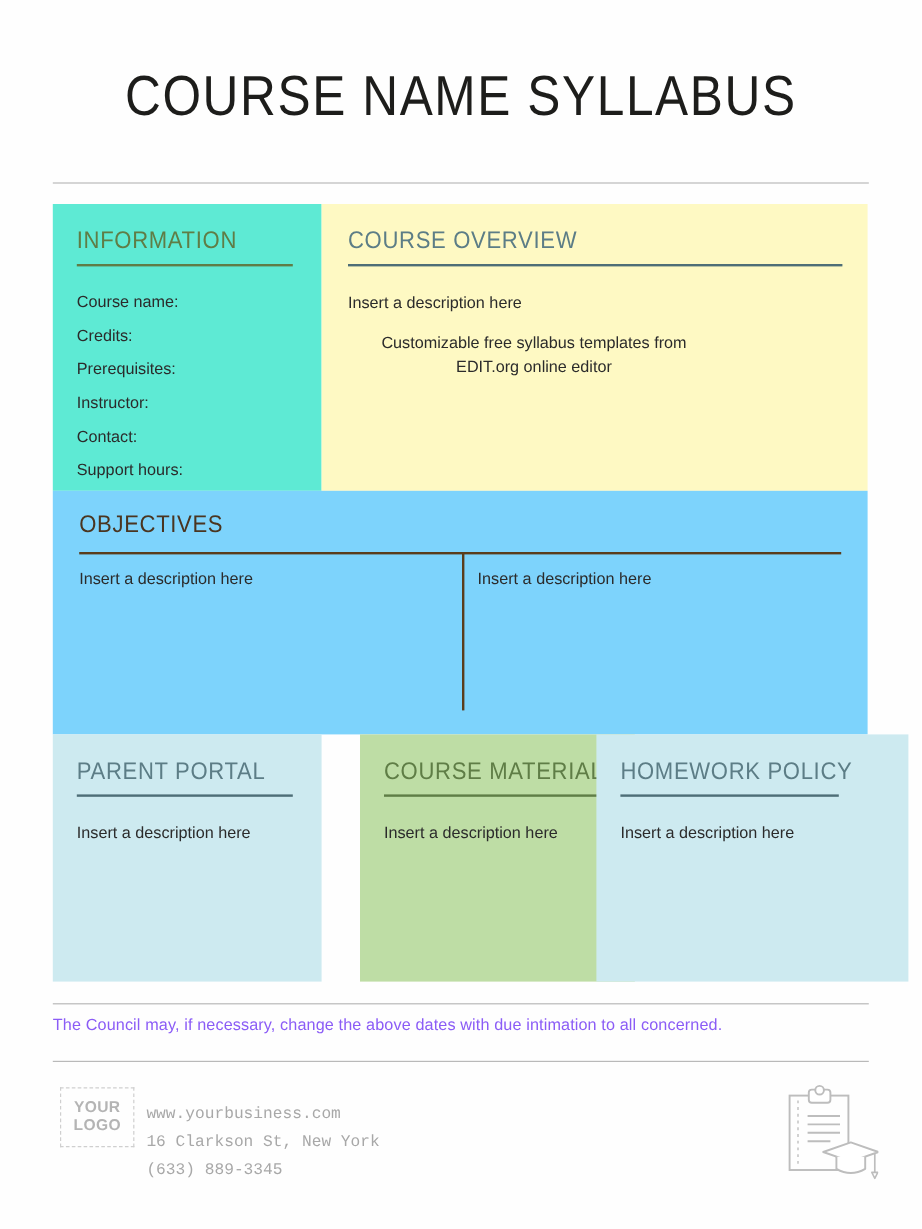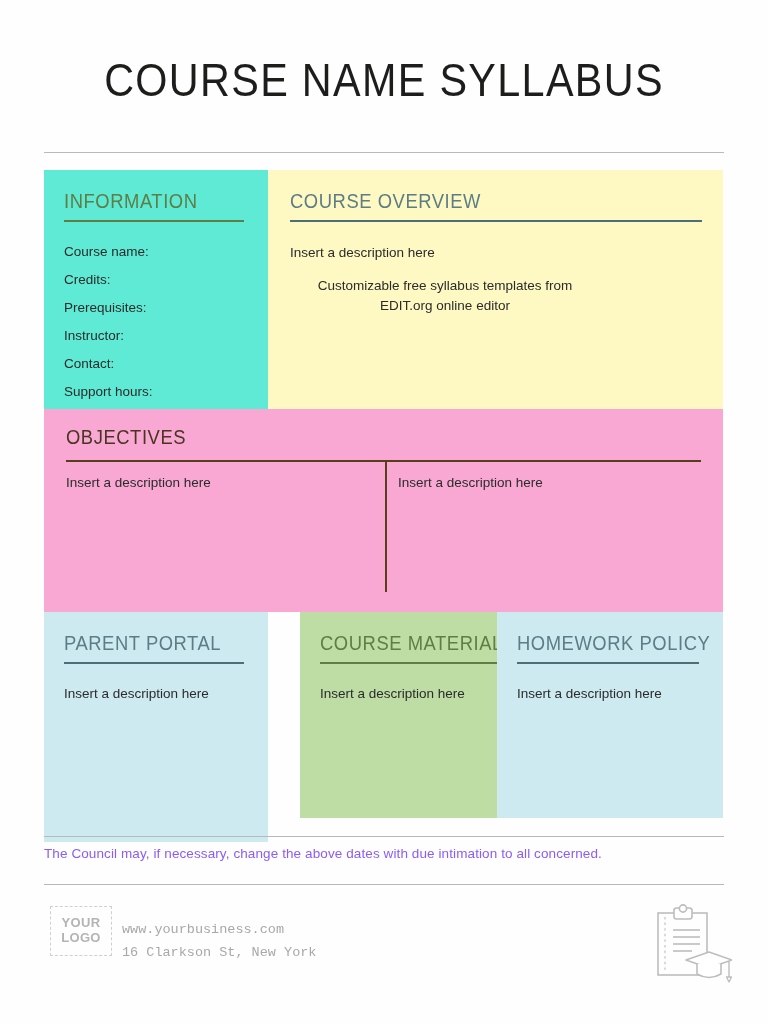--- a/index.html
+++ b/index.html
@@ -47,24 +47,24 @@
   .rule-mid    { top: 836px; }
   .rule-bottom { top: 884px; }
 
   
   .panel {
     position: absolute;
     overflow: hidden;
   }
   .p-info      { left: 44px;  top: 170px; width: 224px; height: 239px; background: #5eead4; }
   .p-overview  { left: 268px; top: 170px; width: 455px; height: 239px; background: #fef9c3; }
-  .p-objectives{ left: 44px;  top: 409px; width: 679px; height: 203px; background: #f9a8d4; }
-  .p-parent    { left: 44px;  top: 612px; width: 224px; height: 230px; background: #cdeaf0; }
+  .p-objectives{ left: 44px;  top: 409px; width: 679px; height: 203px; background: #7dd3fc; }
+  .p-parent    { left: 44px;  top: 612px; width: 224px; height: 206px; background: #cdeaf0; }
   .p-materials { left: 268px; top: 612px; width: 229px; height: 206px; background: #bedda5; margin-left: 32px; }
-  .p-homework  { left: 497px; top: 612px; width: 226px; height: 206px; background: #cdeaf0; }
+  .p-homework  { left: 497px; top: 612px; width: 260px; height: 206px; background: #cdeaf0; }
 
   
   .panel-heading {
     font-family: "Liberation Sans Narrow", "Liberation Sans", sans-serif;
     font-size: 20px;
     font-weight: 400;
     letter-spacing: 0.6px;
     transform: scaleX(0.92);
     transform-origin: left center;
     white-space: nowrap;
@@ -251,20 +251,21 @@
   <div class="rule rule-bottom"></div>
 
   <div class="logo-box">
     <span>YOUR</span>
     <span>LOGO</span>
   </div>
 
   <div class="contact">
     <div>www.yourbusiness.com</div>
     <div>16 Clarkson St, New York</div>
+    <div>(633) 889-3345</div>
   </div>
 
   <svg class="footer-icon" viewBox="0 0 84 86">
 
     <rect x="10" y="9" width="49" height="62" fill="none" stroke="#bdbdbd" stroke-width="1.6"></rect>
 
     <line x1="17" y1="13" x2="17" y2="67" stroke="#cacaca" stroke-width="1.4" stroke-dasharray="2.4,3.2"></line>
 
     <rect x="26" y="4" width="18" height="11" rx="2.5" fill="#ffffff" stroke="#bdbdbd" stroke-width="1.6"></rect>
     <circle cx="35" cy="4.5" r="3.6" fill="#ffffff" stroke="#bdbdbd" stroke-width="1.6"></circle>

